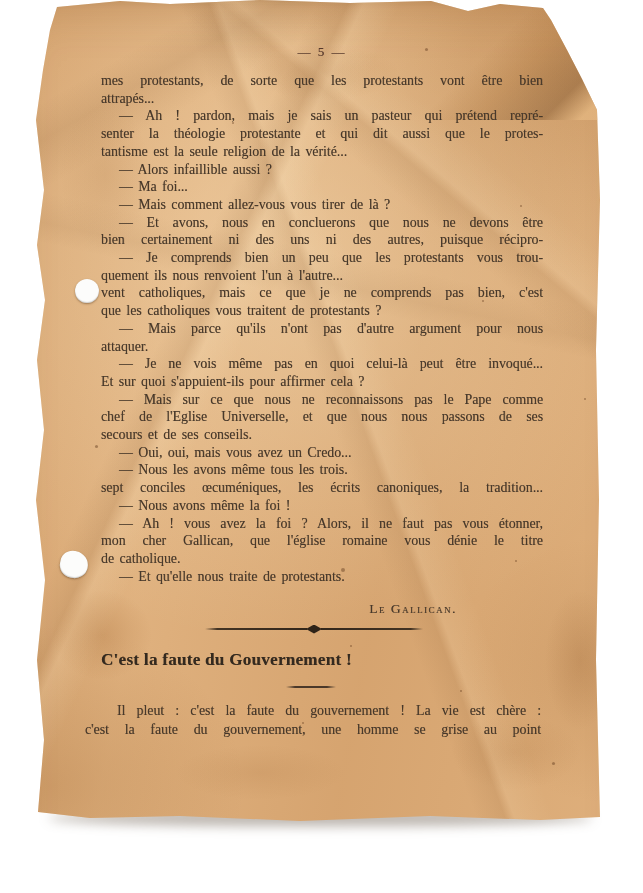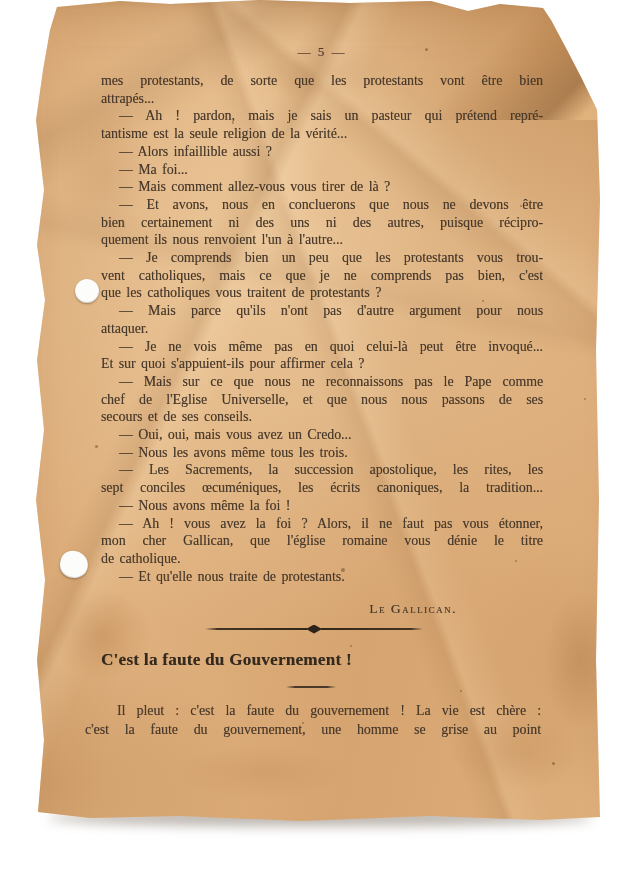--- a/index.html
+++ b/index.html
@@ -88,40 +88,40 @@
 
     <div class="hole h1"></div>
     <div class="hole h2"></div>
 
     <div class="page-number">— 5 —</div>
 
     <div class="body-lines ink">
         <div class="tline fill">mes protestants, de sorte que les protestants vont être bien</div>
         <div class="tline">attrapés...</div>
         <div class="tline indent fill">— Ah ! pardon, mais je sais un pasteur qui prétend repré-</div>
+        <div class="tline fill">senter la théologie protestante et qui dit aussi que le protes-</div>
         <div class="tline">tantisme est la seule religion de la vérité...</div>
         <div class="tline indent">— Alors infaillible aussi ?</div>
         <div class="tline indent">— Ma foi...</div>
         <div class="tline indent">— Mais comment allez-vous vous tirer de là ?</div>
         <div class="tline indent fill">— Et avons, nous en concluerons que nous ne devons être</div>
         <div class="tline fill">bien certainement ni des uns ni des autres, puisque récipro-</div>
+        <div class="tline indent fill">— Je comprends bien un peu que les protestants vous trou-</div>
         <div class="tline">quement ils nous renvoient l'un à l'autre...</div>
-        <div class="tline indent fill">— Je comprends bien un peu que les protestants vous trou-</div>
         <div class="tline fill">vent catholiques, mais ce que je ne comprends pas bien, c'est</div>
         <div class="tline">que les catholiques vous traitent de protestants ?</div>
         <div class="tline indent fill">— Mais parce qu'ils n'ont pas d'autre argument pour nous</div>
         <div class="tline">attaquer.</div>
         <div class="tline indent fill">— Je ne vois même pas en quoi celui-là peut être invoqué...</div>
         <div class="tline">Et sur quoi s'appuient-ils pour affirmer cela ?</div>
         <div class="tline indent fill">— Mais sur ce que nous ne reconnaissons pas le Pape comme</div>
         <div class="tline fill">chef de l'Eglise Universelle, et que nous nous passons de ses</div>
         <div class="tline">secours et de ses conseils.</div>
         <div class="tline indent">— Oui, oui, mais vous avez un Credo...</div>
         <div class="tline indent">— Nous les avons même tous les trois.</div>
-        <div class="tline indent fill">— Les Sacrements, la succession apostolique, les rites, les</div>
         <div class="tline fill">sept conciles œcuméniques, les écrits canoniques, la tradition...</div>
         <div class="tline indent">— Nous avons même la foi !</div>
         <div class="tline indent fill">— Ah ! vous avez la foi ? Alors, il ne faut pas vous étonner,</div>
         <div class="tline fill">mon cher Gallican, que l'église romaine vous dénie le titre</div>
         <div class="tline">de catholique.</div>
         <div class="tline indent">— Et qu'elle nous traite de protestants.</div>
       </div>
 
     <div class="signature ink">
       <span>Le Gallican.</span>

